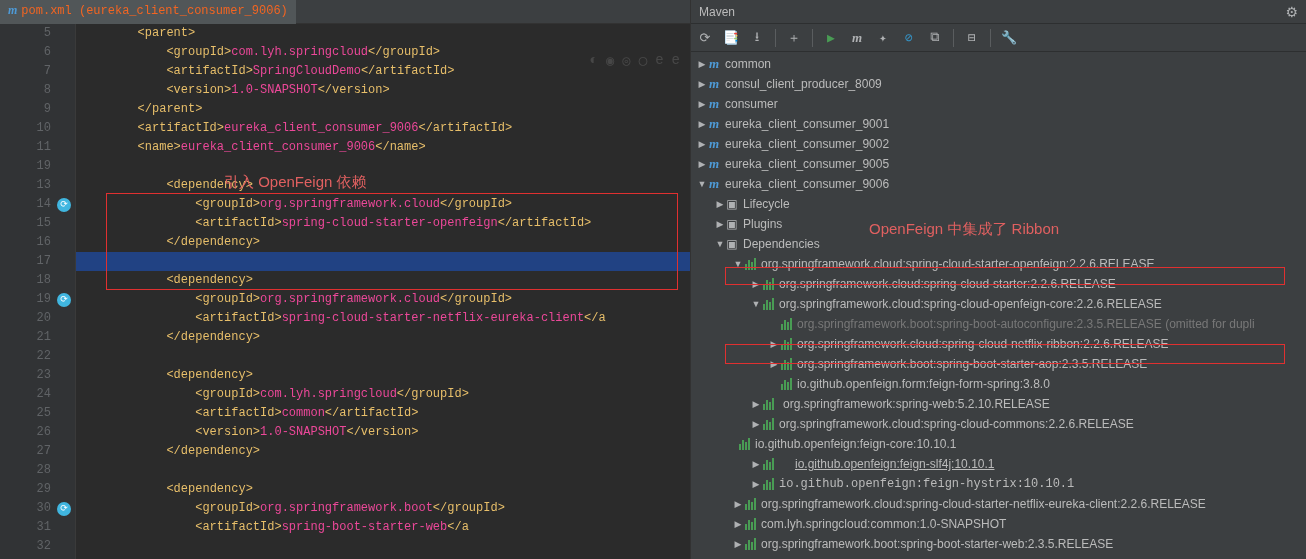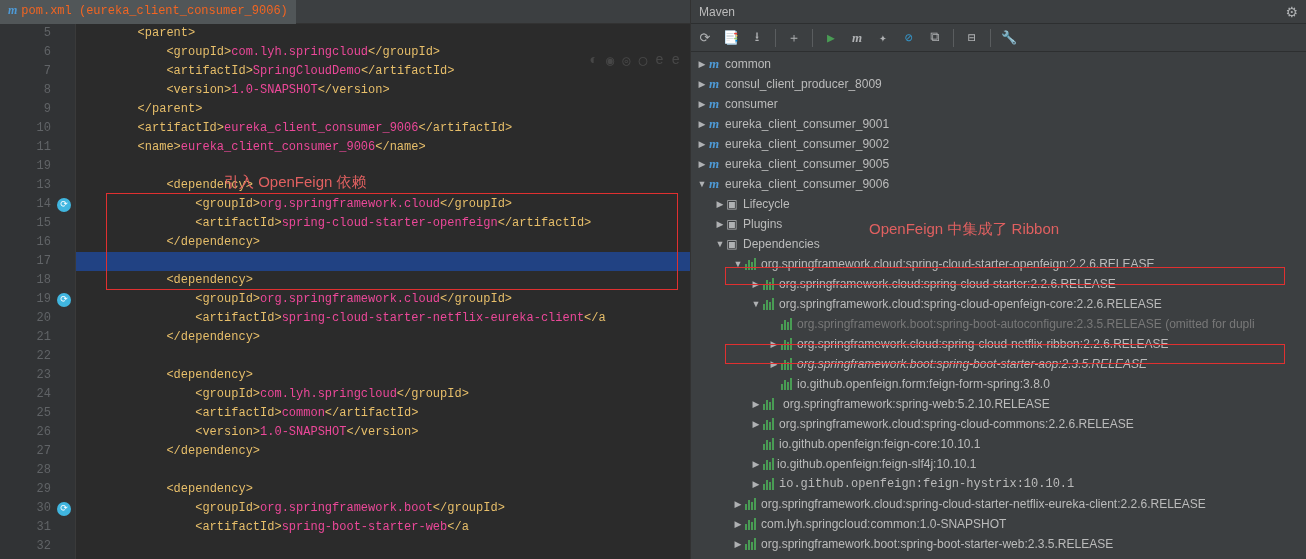--- a/index.html
+++ b/index.html
@@ -463,21 +463,21 @@
       <div class="tree-row" style="padding-left: 78px;">
         <span class="arrow">▶</span>
         <span class="micon">
           <span class="bars">
             <span></span>
             <span></span>
             <span></span>
             <span></span>
           </span>
         </span>
-        <span class="" style="margin-left:4px;font-style:italic;">org.springframework.boot:spring-boot-starter-aop:2.3.5.RELEASE</span>
+        <span class="" style="margin-left:4px;">org.springframework.boot:spring-boot-starter-aop:2.3.5.RELEASE</span>
       </div>
       <div class="tree-row" style="padding-left: 78px;">
         <span class="arrow"></span>
         <span class="micon">
           <span class="bars">
             <span></span>
             <span></span>
             <span></span>
             <span></span>
           </span>
@@ -501,43 +501,43 @@
         <span class="micon">
           <span class="bars">
             <span></span>
             <span></span>
             <span></span>
             <span></span>
           </span>
         </span>
         <span class="" style="margin-left:4px;">org.springframework.cloud:spring-cloud-commons:2.2.6.RELEASE</span>
       </div>
+      <div class="tree-row" style="padding-left: 36px;">
+        <span class="arrow"></span>
+        <span class="micon">
+          <span class="bars">
+            <span></span>
+            <span></span>
+            <span></span>
+            <span></span>
+          </span>
+        </span>
+        <span class="" style="margin-left:4px;">io.github.openfeign:feign-core:10.10.1</span>
+      </div>
       <div class="tree-row" style="padding-left: 60px;">
-        <span class="arrow"></span>
-        <span class="micon">
-          <span class="bars">
-            <span></span>
-            <span></span>
-            <span></span>
-            <span></span>
-          </span>
-        </span>
-        <span class="" style="margin-left:4px;">io.github.openfeign:feign-core:10.10.1</span>
-      </div>
-      <div class="tree-row" style="padding-left: 60px;">
-        <span class="arrow">▶</span>
-        <span class="micon">
-          <span class="bars">
-            <span></span>
-            <span></span>
-            <span></span>
-            <span></span>
-          </span>
-        </span>
-        <span class="" style="margin-left:2px;">io.github.openfeign:feign-slf4j:10.10.1</span>
+        <span class="arrow">▶</span>
+        <span class="micon">
+          <span class="bars">
+            <span></span>
+            <span></span>
+            <span></span>
+            <span></span>
+          </span>
+        </span>
+        <span class="" style="margin-left:20px;text-decoration:underline;">io.github.openfeign:feign-slf4j:10.10.1</span>
       </div>
       <div class="tree-row" style="padding-left: 60px;">
         <span class="arrow">▶</span>
         <span class="micon">
           <span class="bars">
             <span></span>
             <span></span>
             <span></span>
             <span></span>
           </span>

